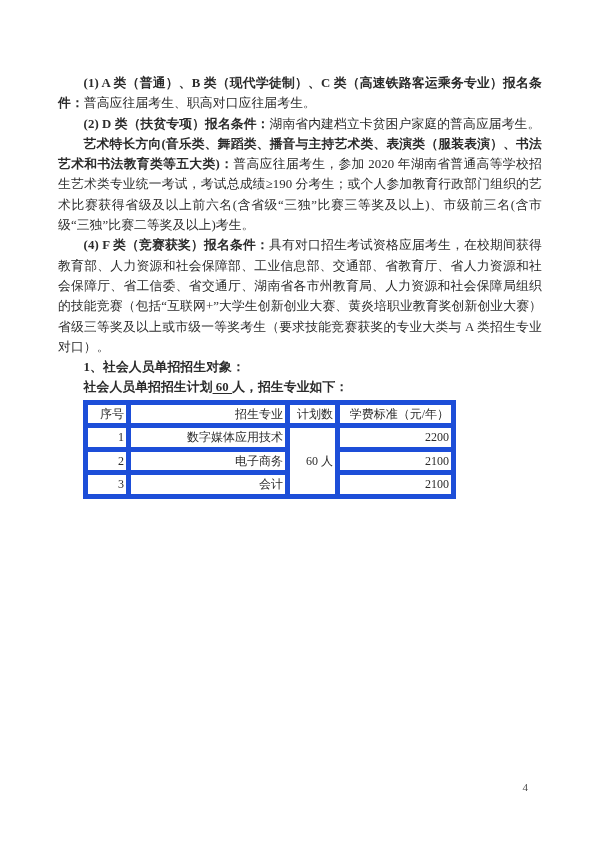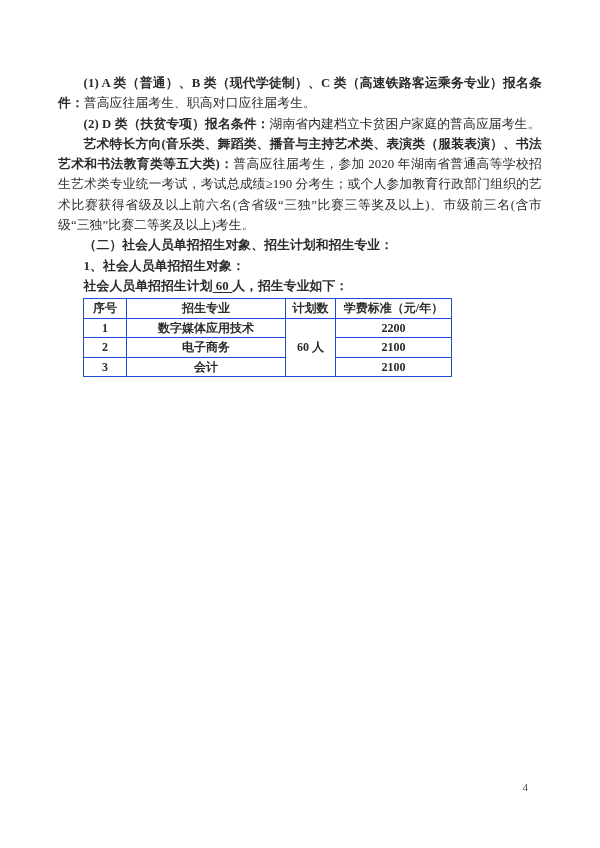--- a/index.html
+++ b/index.html
@@ -29,24 +29,24 @@
   table.plan{
     border-collapse:collapse;
     table-layout:fixed;
     width:368px;
     margin:2px 0 2px 25px;
     font-size:12px;
     line-height:16.5px;
     letter-spacing:0;
   }
   table.plan th,table.plan td{
-    border:1px solid #1d4ed8;
-    text-align:center;
+    border:5px solid #1d4ed8;
+    text-align:right;
     vertical-align:middle;
-    font-weight:bold;
+    font-weight:normal;
     padding:1px 2px;
     text-indent:0;
   }
   .col-no{width:43px;}
   .col-major{width:159px;}
   .col-plan{width:50px;}
   .col-fee{width:116px;}
   .page-number{
     position:absolute;
     top:781px;right:72px;
@@ -57,21 +57,21 @@
 </head>
 <body>
 
 <div class="page">
   <div class="body-text">
 
     <div id="paras-before">
         <p><span class="b">(1) A 类（普通）、B 类（现代学徒制）、C 类（高速铁路客运乘务专业）报名条件：</span><span class="">普高应往届考生、职高对口应往届考生。</span></p>
         <p><span class="b">(2) D 类（扶贫专项）报名条件：</span><span class="">湖南省内建档立卡贫困户家庭的普高应届考生。</span></p>
         <p><span class="b">艺术特长方向(音乐类、舞蹈类、播音与主持艺术类、表演类（服装表演）、书法艺术和书法教育类等五大类)：</span><span class="">普高应往届考生，参加 2020 年湖南省普通高等学校招生艺术类专业统一考试，考试总成绩≥190 分考生；或个人参加教育行政部门组织的艺术比赛获得省级及以上前六名(含省级“三独”比赛三等奖及以上)、市级前三名(含市级“三独”比赛二等奖及以上)考生。</span></p>
-        <p><span class="b">（二）社会人员单招招生对象、招生计划和招生专业：</span></p>
+        <p><span class="b">(4) F 类（竞赛获奖）报名条件：</span><span class="">具有对口招生考试资格应届考生，在校期间获得教育部、人力资源和社会保障部、工业信息部、交通部、省教育厅、省人力资源和社会保障厅、省工信委、省交通厅、湖南省各市州教育局、人力资源和社会保障局组织的技能竞赛（包括“互联网+”大学生创新创业大赛、黄炎培职业教育奖创新创业大赛）省级三等奖及以上或市级一等奖考生（要求技能竞赛获奖的专业大类与 A 类招生专业对口）。</span></p>
         <p><span class="b">1、社会人员单招招生对象：</span></p>
         <p><span class="b">社会人员单招招生计划</span><span class="b u"> 60 </span><span class="b">人，招生专业如下：</span></p>
       </div>
 
     <table class="plan">
       <colgroup>
         <col class="col-no">
           <col class="col-major">
           <col class="col-plan">
           <col class="col-fee">

